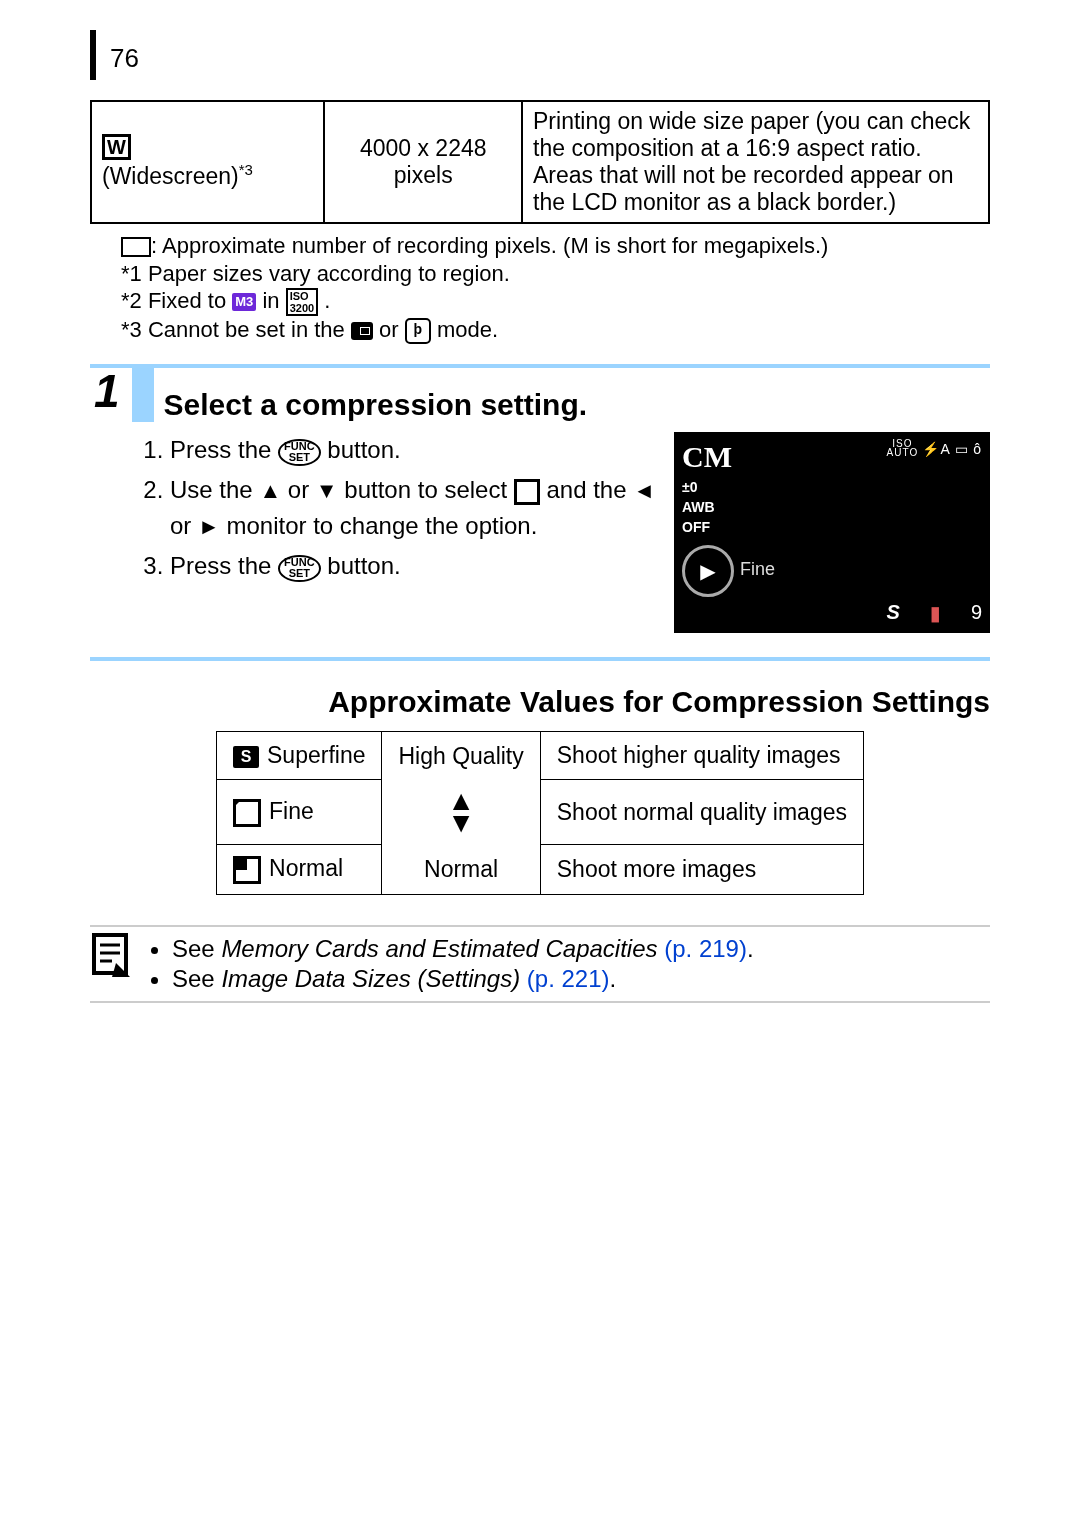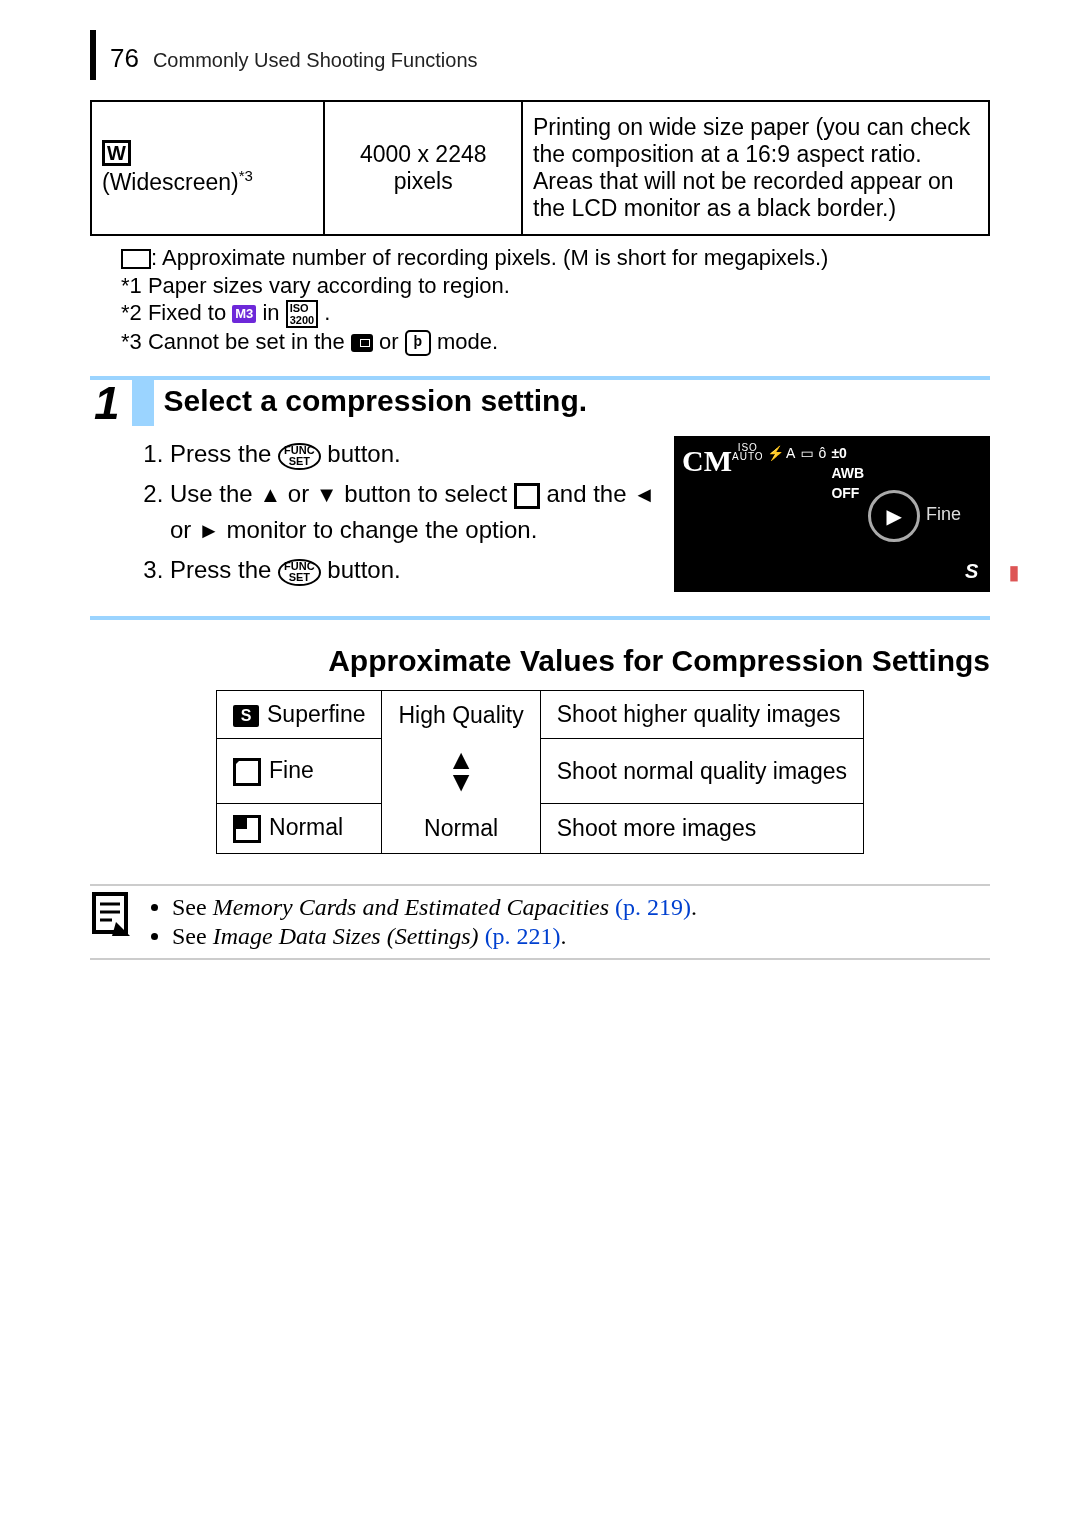--- a/index.html
+++ b/index.html
@@ -30,21 +30,21 @@
     color: #222;
   }
   table.wtable {
     width: 100%;
     border-collapse: collapse;
     font-size: 23px;
     margin-bottom: 8px;
   }
   table.wtable td {
     border: 2px solid #000;
-    padding: 12px 10px;
+    padding: 6px 10px;
     vertical-align: middle;
   }
   td.center { text-align: center; }
   .sup { vertical-align: super; font-size: 15px; }
   .icon-box {
     display: inline-block;
     border: 3px solid #000;
     font-weight: bold;
     font-size: 20px;
     padding: 0 2px;
@@ -122,21 +122,21 @@
     line-height:1;
   }
   .step-title-wrap {
     flex:1;
     border-left: 22px solid #9bd4ff;
     padding-left: 10px;
   }
   .step-title {
     font-size: 30px;
     font-weight: bold;
-    padding-top:4px;
+    padding-top:20px;
   }
   .step-body {
     display:flex;
     margin-top:10px;
     gap:16px;
     justify-content:space-between;
   }
   .step-text {
     flex:1;
     font-size:24px;
@@ -171,21 +171,21 @@
     width:0;height:0;
   }
   .lcd {
     width:300px;
     background:#000;
     color:#fff;
     font-size:16px;
     font-family: Arial, sans-serif;
     padding:8px;
     display:flex;
-    flex-direction:row;
+    flex-direction:column;
     gap:4px;
     position:relative;
   }
   .lcd-top { display:flex; justify-content:space-between; align-items:flex-start;}
   .lcd-cm { font-size:30px; font-weight:bold; font-family:"Times New Roman", serif; }
   .lcd-topicons { font-size:14px; letter-spacing:1px; display:flex; gap:4px; align-items:center;}
   .lcd-left{ font-size:14px; font-weight:bold; line-height:1.4;}
   .lcd-dial {
     width:46px;height:46px;border:3px solid #aaa;border-radius:50%;
     display:flex;align-items:center;justify-content:center;
@@ -235,39 +235,37 @@
   .updown-arrows{ font-size:28px; line-height:0.8; text-align:center;}
   .seealso {
     display:flex;
     align-items:flex-start;
     gap:20px;
     margin-top:30px;
     border-top:2px solid #ccc;
     border-bottom:2px solid #ccc;
     padding:6px 0;
     font-size:24px;
-    font-family:Liberation Serif, serif;
   }
   .memo-icon {
     width:40px;min-width:40px;
   }
   .memo-icon svg{width:40px;height:46px;}
   .seealso ul{ margin:0; padding-left:22px; list-style:disc;}
   .seealso li{ margin:2px 0;}
   .seealso em{ font-style:italic;}
   .link{ color:#0040d0;}
 </style>
 </head>
 <body>
 
 <div class="page">
 
   <div class="page-header">
     <span class="page-num">76</span>
-    <span class="section-name">Commonly Used Shooting Functions</span>
   </div>
 
   <table class="wtable">
     <tbody>
         <tr>
       <td style="width:26%;">
         <span class="icon-box">W</span><br>
         <span>(Widescreen)</span><span class="sup">*3</span>
       </td>
       <td class="center" style="width:22%;">

